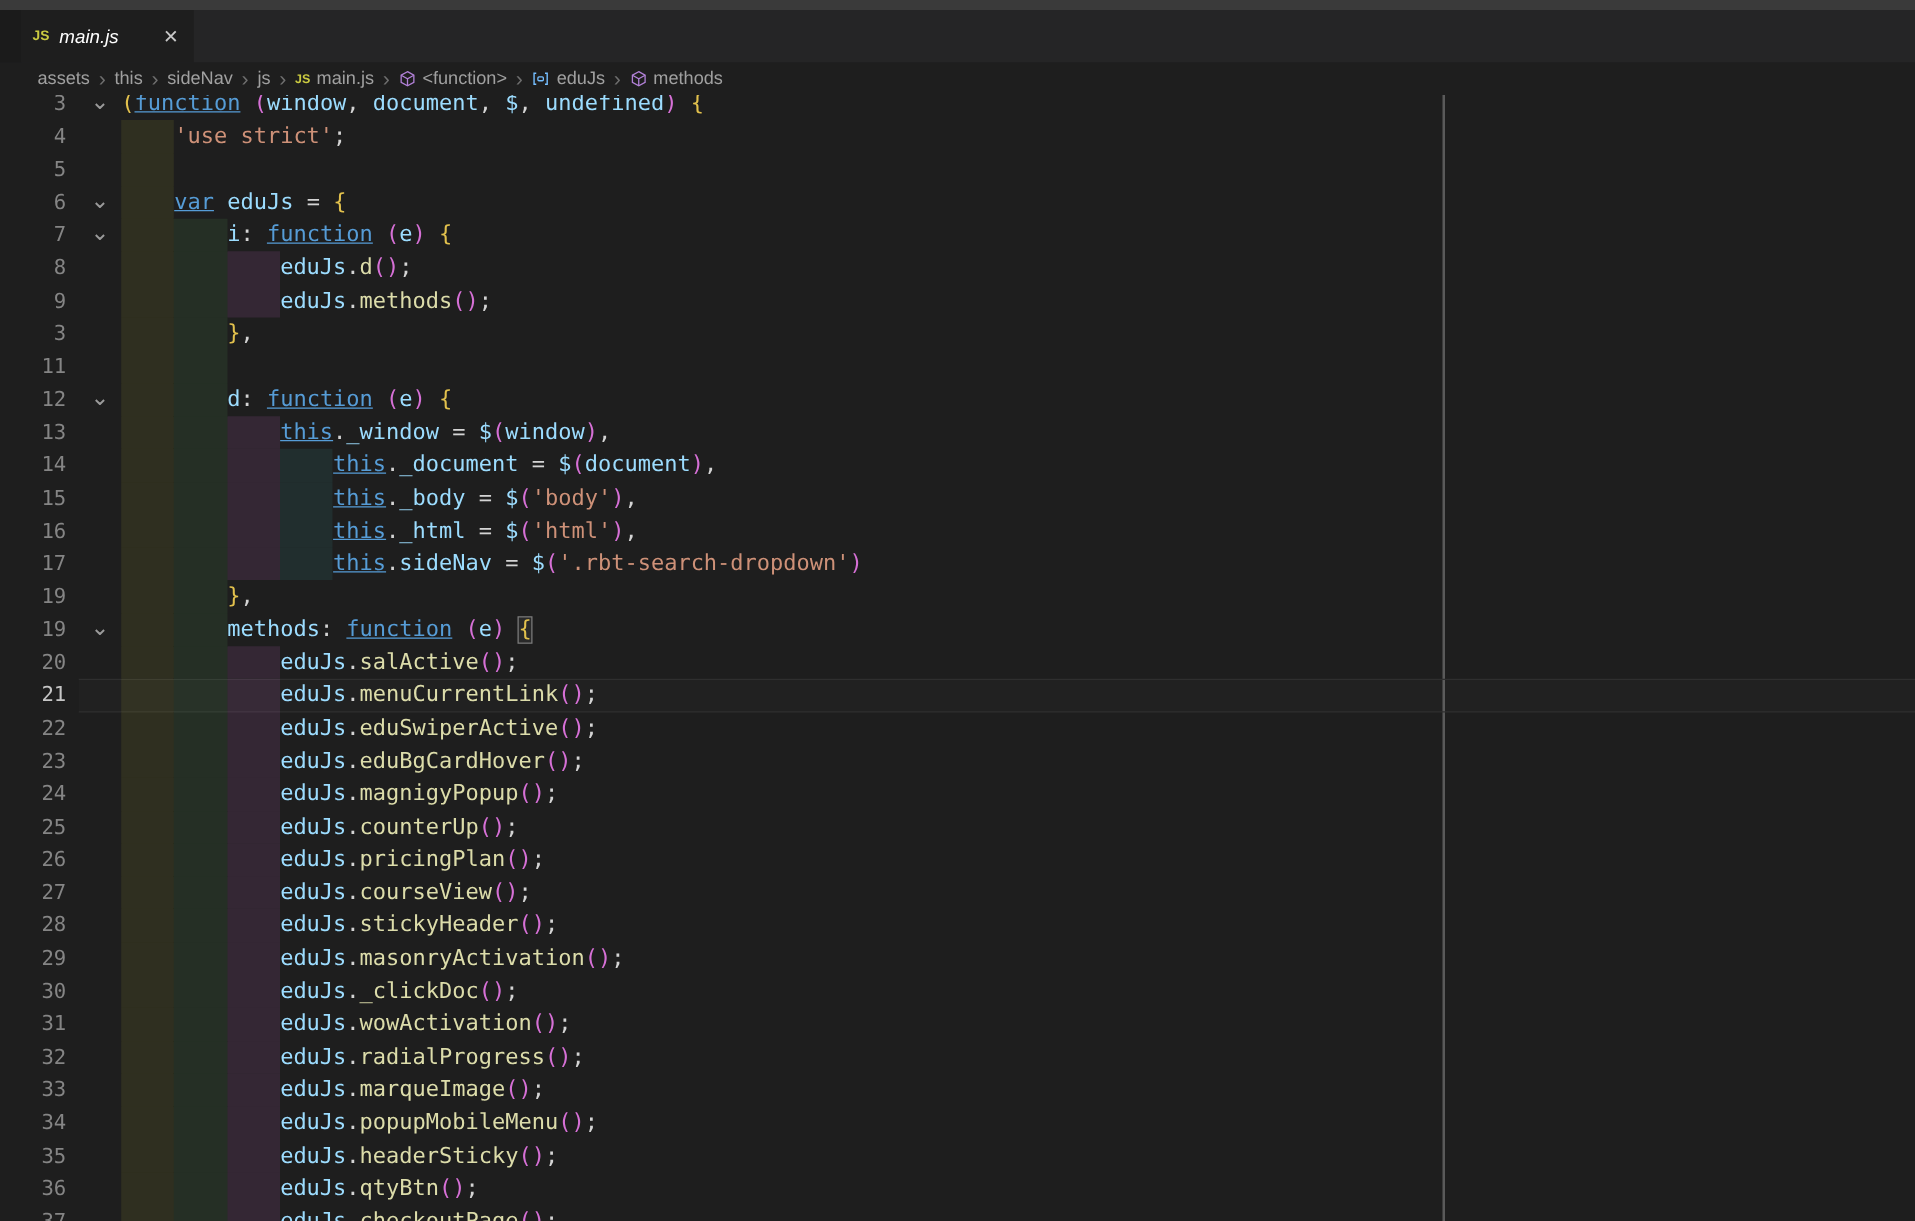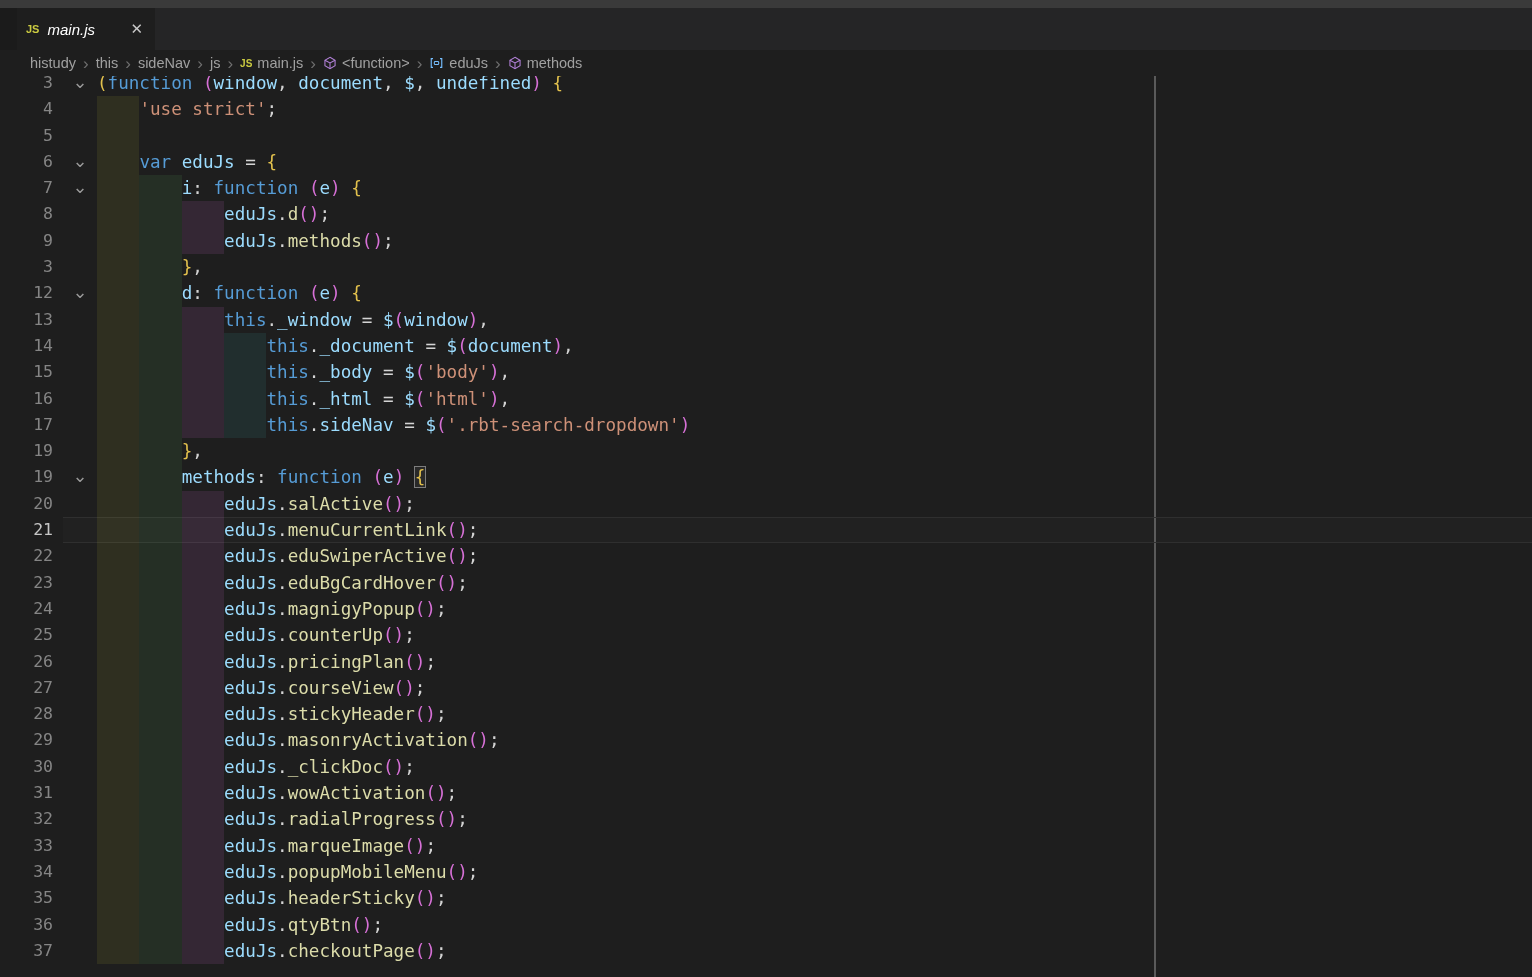--- a/index.html
+++ b/index.html
@@ -23,21 +23,21 @@
   #ruler{position:absolute;left:1154px;top:0;bottom:0;width:2px;background:var(--ruler,#5A5A5A);}
   #code-lines{position:relative;margin-top:-6px;}
   .line{position:relative;height:26.3px;line-height:26.3px;white-space:pre;}
   .lnum{position:absolute;left:0;top:0;width:53px;text-align:right;
         color:var(--lnum,#858585);font-size:16.5px;}
   .fold{position:absolute;left:64px;top:-1px;width:32px;text-align:center;color:#9a9a9a;
         font-size:18px;font-family:"DejaVu Sans",sans-serif;cursor:pointer;}
   .content{position:absolute;left:97px;top:0;right:0;height:100%;}
   .iblock{position:absolute;top:0;height:100%;width:4ch;z-index:0;}
   .codetext{position:relative;z-index:1;}
-  .tk-kw{color:var(--c-kw,#569CD6);}
+  .tk-kw{color:var(--c-kw,#569CD6);text-decoration:underline;}
   .tk-vr{color:var(--c-vr,#9CDCFE);}
   .tk-fn{color:var(--c-fn,#DCDCAA);}
   .tk-st{color:var(--c-st,#CE9178);}
   .tk-pu{color:var(--c-pu,#D4D4D4);}
   .tk-b1{color:var(--c-b1,#E2C14D);}
   .tk-b2{color:var(--c-b2,#D670D6);}
   .boxed{outline:1px solid #7d7d7d;outline-offset:0;background:rgba(120,120,120,0.12);}
   .line.active .lnum{color:var(--lnum-active,#C6C6C6);}
   .line.active::before{content:"";position:absolute;left:63px;right:0;top:0;bottom:0;
         border-top:1px solid #2f2f2f;border-bottom:1px solid #2f2f2f;
@@ -53,21 +53,21 @@
     <div id="tabbar-left"></div>
     <div class="tab">
       <span class="js-badge">JS</span>
       <span class="tab-label">main.js</span>
       <span class="tab-close">✕</span>
     </div>
   </div>
 
   <div id="breadcrumbbar">
       <span class="bc-item">
-        <span>histudy</span>
+        <span>assets</span>
       </span>
       <span class="bc-sep">›</span>
       <span class="bc-item">
         <span>this</span>
       </span>
       <span class="bc-sep">›</span>
       <span class="bc-item">
         <span>sideNav</span>
       </span>
       <span class="bc-sep">›</span>
@@ -115,20 +115,21 @@
     <div id="ruler"></div>
     <div id="code-lines">
         <div class="line"><span class="lnum">3</span><span class="fold">⌄</span><div class="content"><span class="codetext"><span class="tk-b1">(</span><span class="tk-kw">function</span><span class="tk-pu"> </span><span class="tk-b2">(</span><span class="tk-vr">window</span><span class="tk-pu">, </span><span class="tk-vr">document</span><span class="tk-pu">, </span><span class="tk-vr">$</span><span class="tk-pu">, </span><span class="tk-vr">undefined</span><span class="tk-b2">)</span><span class="tk-pu"> </span><span class="tk-b1">{</span></span></div></div>
         <div class="line"><span class="lnum">4</span><div class="content"><div class="iblock" style="left: 0ch; background: rgba(255, 255, 64, 0.08);"></div><span class="codetext">    <span class="tk-st">'use strict'</span><span class="tk-pu">;</span></span></div></div>
         <div class="line"><span class="lnum">5</span><div class="content"><div class="iblock" style="left: 0ch; background: rgba(255, 255, 64, 0.08);"></div><span class="codetext"></span></div></div>
         <div class="line"><span class="lnum">6</span><span class="fold">⌄</span><div class="content"><div class="iblock" style="left: 0ch; background: rgba(255, 255, 64, 0.08);"></div><span class="codetext">    <span class="tk-kw">var</span><span class="tk-pu"> </span><span class="tk-vr">eduJs</span><span class="tk-pu"> = </span><span class="tk-b1">{</span></span></div></div>
         <div class="line"><span class="lnum">7</span><span class="fold">⌄</span><div class="content"><div class="iblock" style="left: 0ch; background: rgba(255, 255, 64, 0.08);"></div><div class="iblock" style="left: 4ch; background: rgba(127, 255, 127, 0.08);"></div><span class="codetext">        <span class="tk-vr">i</span><span class="tk-pu">: </span><span class="tk-kw">function</span><span class="tk-pu"> </span><span class="tk-b2">(</span><span class="tk-vr">e</span><span class="tk-b2">)</span><span class="tk-pu"> </span><span class="tk-b1">{</span></span></div></div>
         <div class="line"><span class="lnum">8</span><div class="content"><div class="iblock" style="left: 0ch; background: rgba(255, 255, 64, 0.08);"></div><div class="iblock" style="left: 4ch; background: rgba(127, 255, 127, 0.08);"></div><div class="iblock" style="left: 8ch; background: rgba(255, 127, 255, 0.1);"></div><span class="codetext">            <span class="tk-vr">eduJs</span><span class="tk-pu">.</span><span class="tk-fn">d</span><span class="tk-b2">()</span><span class="tk-pu">;</span></span></div></div>
         <div class="line"><span class="lnum">9</span><div class="content"><div class="iblock" style="left: 0ch; background: rgba(255, 255, 64, 0.08);"></div><div class="iblock" style="left: 4ch; background: rgba(127, 255, 127, 0.08);"></div><div class="iblock" style="left: 8ch; background: rgba(255, 127, 255, 0.1);"></div><span class="codetext">            <span class="tk-vr">eduJs</span><span class="tk-pu">.</span><span class="tk-fn">methods</span><span class="tk-b2">()</span><span class="tk-pu">;</span></span></div></div>
         <div class="line"><span class="lnum">3</span><div class="content"><div class="iblock" style="left: 0ch; background: rgba(255, 255, 64, 0.08);"></div><div class="iblock" style="left: 4ch; background: rgba(127, 255, 127, 0.08);"></div><span class="codetext">        <span class="tk-b1">}</span><span class="tk-pu">,</span></span></div></div>
+        <div class="line"><span class="lnum">11</span><div class="content"><div class="iblock" style="left: 0ch; background: rgba(255, 255, 64, 0.08);"></div><div class="iblock" style="left: 4ch; background: rgba(127, 255, 127, 0.08);"></div><span class="codetext"></span></div></div>
         <div class="line"><span class="lnum">12</span><span class="fold">⌄</span><div class="content"><div class="iblock" style="left: 0ch; background: rgba(255, 255, 64, 0.08);"></div><div class="iblock" style="left: 4ch; background: rgba(127, 255, 127, 0.08);"></div><span class="codetext">        <span class="tk-vr">d</span><span class="tk-pu">: </span><span class="tk-kw">function</span><span class="tk-pu"> </span><span class="tk-b2">(</span><span class="tk-vr">e</span><span class="tk-b2">)</span><span class="tk-pu"> </span><span class="tk-b1">{</span></span></div></div>
         <div class="line"><span class="lnum">13</span><div class="content"><div class="iblock" style="left: 0ch; background: rgba(255, 255, 64, 0.08);"></div><div class="iblock" style="left: 4ch; background: rgba(127, 255, 127, 0.08);"></div><div class="iblock" style="left: 8ch; background: rgba(255, 127, 255, 0.1);"></div><span class="codetext">            <span class="tk-kw">this</span><span class="tk-pu">.</span><span class="tk-vr">_window</span><span class="tk-pu"> = </span><span class="tk-vr">$</span><span class="tk-b2">(</span><span class="tk-vr">window</span><span class="tk-b2">)</span><span class="tk-pu">,</span></span></div></div>
         <div class="line"><span class="lnum">14</span><div class="content"><div class="iblock" style="left: 0ch; background: rgba(255, 255, 64, 0.08);"></div><div class="iblock" style="left: 4ch; background: rgba(127, 255, 127, 0.08);"></div><div class="iblock" style="left: 8ch; background: rgba(255, 127, 255, 0.1);"></div><div class="iblock" style="left: 12ch; background: rgba(79, 236, 236, 0.08);"></div><span class="codetext">                <span class="tk-kw">this</span><span class="tk-pu">.</span><span class="tk-vr">_document</span><span class="tk-pu"> = </span><span class="tk-vr">$</span><span class="tk-b2">(</span><span class="tk-vr">document</span><span class="tk-b2">)</span><span class="tk-pu">,</span></span></div></div>
         <div class="line"><span class="lnum">15</span><div class="content"><div class="iblock" style="left: 0ch; background: rgba(255, 255, 64, 0.08);"></div><div class="iblock" style="left: 4ch; background: rgba(127, 255, 127, 0.08);"></div><div class="iblock" style="left: 8ch; background: rgba(255, 127, 255, 0.1);"></div><div class="iblock" style="left: 12ch; background: rgba(79, 236, 236, 0.08);"></div><span class="codetext">                <span class="tk-kw">this</span><span class="tk-pu">.</span><span class="tk-vr">_body</span><span class="tk-pu"> = </span><span class="tk-vr">$</span><span class="tk-b2">(</span><span class="tk-st">'body'</span><span class="tk-b2">)</span><span class="tk-pu">,</span></span></div></div>
         <div class="line"><span class="lnum">16</span><div class="content"><div class="iblock" style="left: 0ch; background: rgba(255, 255, 64, 0.08);"></div><div class="iblock" style="left: 4ch; background: rgba(127, 255, 127, 0.08);"></div><div class="iblock" style="left: 8ch; background: rgba(255, 127, 255, 0.1);"></div><div class="iblock" style="left: 12ch; background: rgba(79, 236, 236, 0.08);"></div><span class="codetext">                <span class="tk-kw">this</span><span class="tk-pu">.</span><span class="tk-vr">_html</span><span class="tk-pu"> = </span><span class="tk-vr">$</span><span class="tk-b2">(</span><span class="tk-st">'html'</span><span class="tk-b2">)</span><span class="tk-pu">,</span></span></div></div>
         <div class="line"><span class="lnum">17</span><div class="content"><div class="iblock" style="left: 0ch; background: rgba(255, 255, 64, 0.08);"></div><div class="iblock" style="left: 4ch; background: rgba(127, 255, 127, 0.08);"></div><div class="iblock" style="left: 8ch; background: rgba(255, 127, 255, 0.1);"></div><div class="iblock" style="left: 12ch; background: rgba(79, 236, 236, 0.08);"></div><span class="codetext">                <span class="tk-kw">this</span><span class="tk-pu">.</span><span class="tk-vr">sideNav</span><span class="tk-pu"> = </span><span class="tk-vr">$</span><span class="tk-b2">(</span><span class="tk-st">'.rbt-search-dropdown'</span><span class="tk-b2">)</span></span></div></div>
         <div class="line"><span class="lnum">19</span><div class="content"><div class="iblock" style="left: 0ch; background: rgba(255, 255, 64, 0.08);"></div><div class="iblock" style="left: 4ch; background: rgba(127, 255, 127, 0.08);"></div><span class="codetext">        <span class="tk-b1">}</span><span class="tk-pu">,</span></span></div></div>
         <div class="line"><span class="lnum">19</span><span class="fold">⌄</span><div class="content"><div class="iblock" style="left: 0ch; background: rgba(255, 255, 64, 0.08);"></div><div class="iblock" style="left: 4ch; background: rgba(127, 255, 127, 0.08);"></div><span class="codetext">        <span class="tk-vr">methods</span><span class="tk-pu">: </span><span class="tk-kw">function</span><span class="tk-pu"> </span><span class="tk-b2">(</span><span class="tk-vr">e</span><span class="tk-b2">)</span><span class="tk-pu"> </span><span class="tk-b1 boxed">{</span></span></div></div>
         <div class="line"><span class="lnum">20</span><div class="content"><div class="iblock" style="left: 0ch; background: rgba(255, 255, 64, 0.08);"></div><div class="iblock" style="left: 4ch; background: rgba(127, 255, 127, 0.08);"></div><div class="iblock" style="left: 8ch; background: rgba(255, 127, 255, 0.1);"></div><span class="codetext">            <span class="tk-vr">eduJs</span><span class="tk-pu">.</span><span class="tk-fn">salActive</span><span class="tk-b2">()</span><span class="tk-pu">;</span></span></div></div>
         <div class="line active"><span class="lnum">21</span><div class="content"><div class="iblock" style="left: 0ch; background: rgba(255, 255, 64, 0.08);"></div><div class="iblock" style="left: 4ch; background: rgba(127, 255, 127, 0.08);"></div><div class="iblock" style="left: 8ch; background: rgba(255, 127, 255, 0.1);"></div><span class="codetext">            <span class="tk-vr">eduJs</span><span class="tk-pu">.</span><span class="tk-fn">menuCurrentLink</span><span class="tk-b2">()</span><span class="tk-pu">;</span></span></div></div>

